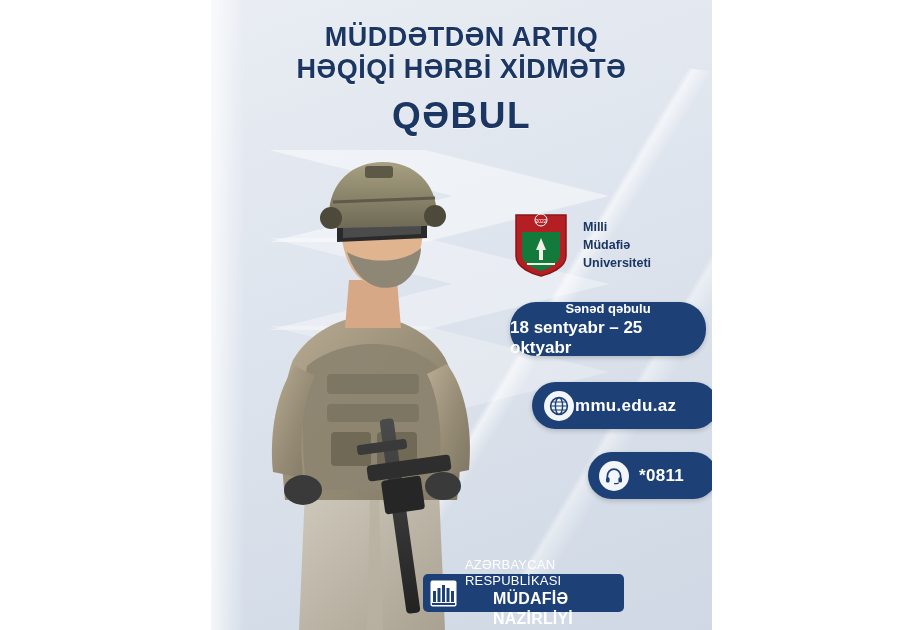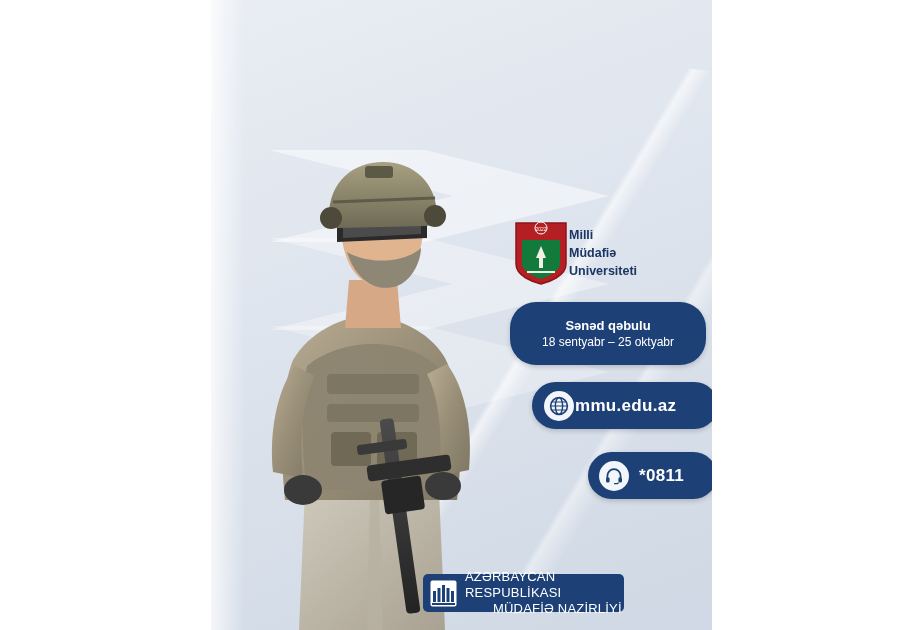--- a/index.html
+++ b/index.html
@@ -99,22 +99,21 @@
     height: 470px;
   }
 
   
   .emblem-block {
     position: absolute;
     left: 302px;
     top: 212px;
     display: flex;
     align-items: center;
-    gap: 0;
-    margin-top: 8px;
+    gap: 14px;
   }
   .emblem {
     width: 56px;
     height: 66px;
     position: relative;
   }
   .emblem-txt {
     color: #1b3663;
     font-size: 12.5px;
     font-weight: bold;
@@ -128,27 +127,27 @@
     color: #ffffff;
     border-radius: 26px;
     box-shadow: 0 2px 5px rgba(0,0,0,.18);
     display: flex;
     align-items: center;
   }
   .pill.dates {
     left: 299px;
     top: 302px;
     width: 196px;
-    height: 63px;
+    height: 54px;
     flex-direction: column;
     justify-content: center;
     gap: 2px;
   }
   .pill.dates .line1 { font-size: 13px; font-weight: bold; }
-  .pill.dates .line2 { font-size: 12px; font-weight: normal; }
+  .pill.dates .line2 { font-size: 17px; font-weight: bold; }
 
   .pill.web {
     left: 321px;
     top: 382px;
     width: 174px;
     height: 47px;
     padding-left: 12px;
     gap: 1px;
   }
   .pill.web .label { font-size: 17px; font-weight: bold; letter-spacing: .3px; }
@@ -188,35 +187,40 @@
     padding-left: 7px;
     gap: 8px;
   }
   .ministry .mark {
     width: 27px;
     height: 27px;
     flex: 0 0 auto;
   }
   .ministry .mtxt { color: #fff; line-height: 1.25; }
   .ministry .mtop { font-size: 13px; letter-spacing: .2px; }
-  .ministry .mbot { font-size: 13px; font-weight: normal; letter-spacing: .2px; padding-left: 28px; }
+  .ministry .mbot { font-size: 16px; font-weight: bold; letter-spacing: .2px; padding-left: 28px; }
 </style>
 </head>
 <body>
 
 <div class="stage">
 
   <div class="poster">
 
     <div class="vstripe"></div>
     <div class="chev c1"></div>
     <div class="chev c2"></div>
     <div class="chev c3"></div>
     <div class="diag"></div>
 
+    <div class="headline">
+      <span class="l1">MÜDDƏTDƏN ARTIQ</span>
+      <span class="l2">HƏQİQİ HƏRBİ XİDMƏTƏ</span>
+      <span class="l3">QƏBUL</span>
+    </div>
 
     <svg class="soldier" viewBox="0 0 330 470">
       <defs>
         <linearGradient id="camo" x1="0" y1="0" x2="1" y2="1">
           <stop offset="0%" stop-color="#b9ac94"></stop>
           <stop offset="45%" stop-color="#9b9079"></stop>
           <stop offset="100%" stop-color="#7e7764"></stop>
         </linearGradient>
         <linearGradient id="helm" x1="0" y1="0" x2="0" y2="1">
           <stop offset="0%" stop-color="#a8a081"></stop>

